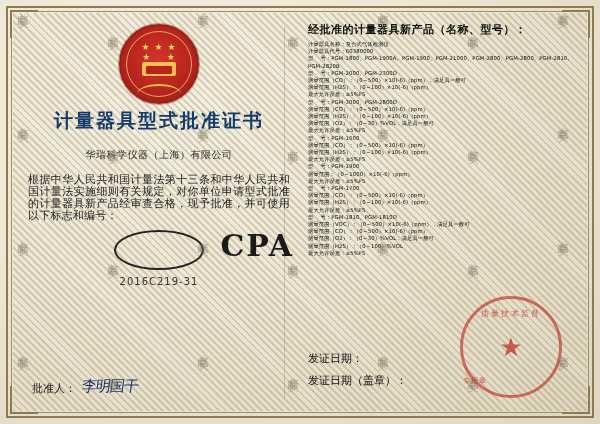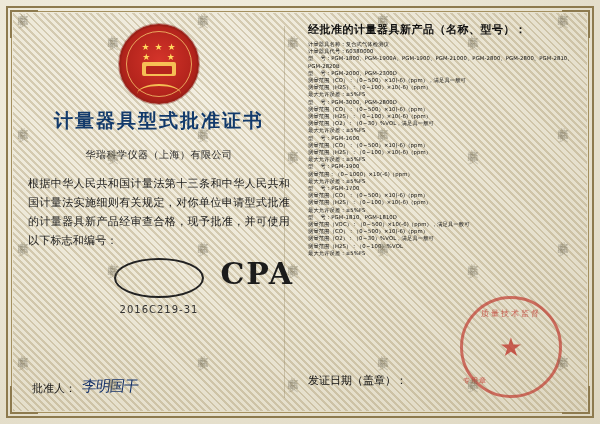--- a/index.html
+++ b/index.html
@@ -122,21 +122,21 @@
     margin-top:14px;
     font-size:10px;
     color:#2b2b2b;
     text-align:center;
     letter-spacing:.5px;
   }
   .body-text{
     margin-top:12px;
     font-size:11px;
     color:#1b1b1b;
-    line-height:19px;
+    line-height:12px;
     text-align:justify;
     padding:0 4px;
     letter-spacing:.2px;
   }
   .cpa-wrap{
     margin-top:6px;text-align:right;position:relative;height:46px;
   }
   .cpa{
     display:inline-block;
     font-size:30px;
@@ -289,20 +289,21 @@
 测量范围（H2S）：（0～100）×10(-6)（ppm）
 最大允许误差：±5%FS
 型    号：PGM-1810、PGM-1810D
 测量范围（VOC）：（0～500）×10(-6)（ppm），满足具一般可
 测量范围（CO）：（0～500）×10(-6)（ppm）
 测量范围（O2）：（0～30）%VOL，满足具一般可
 测量范围（H2S）：（0～100）%VOL
 最大允许误差：±5%FS</div>
 
       <div class="issue-block">
+        <div>发证日期：</div>
         <div>发证日期（盖章）：</div>
       </div>
 
       <div class="seal">
         <div class="arc">质量技术监督</div>
         <div class="star">★</div>
         <div class="arcb">专用章</div>
       </div>
     </div>
   </div>

